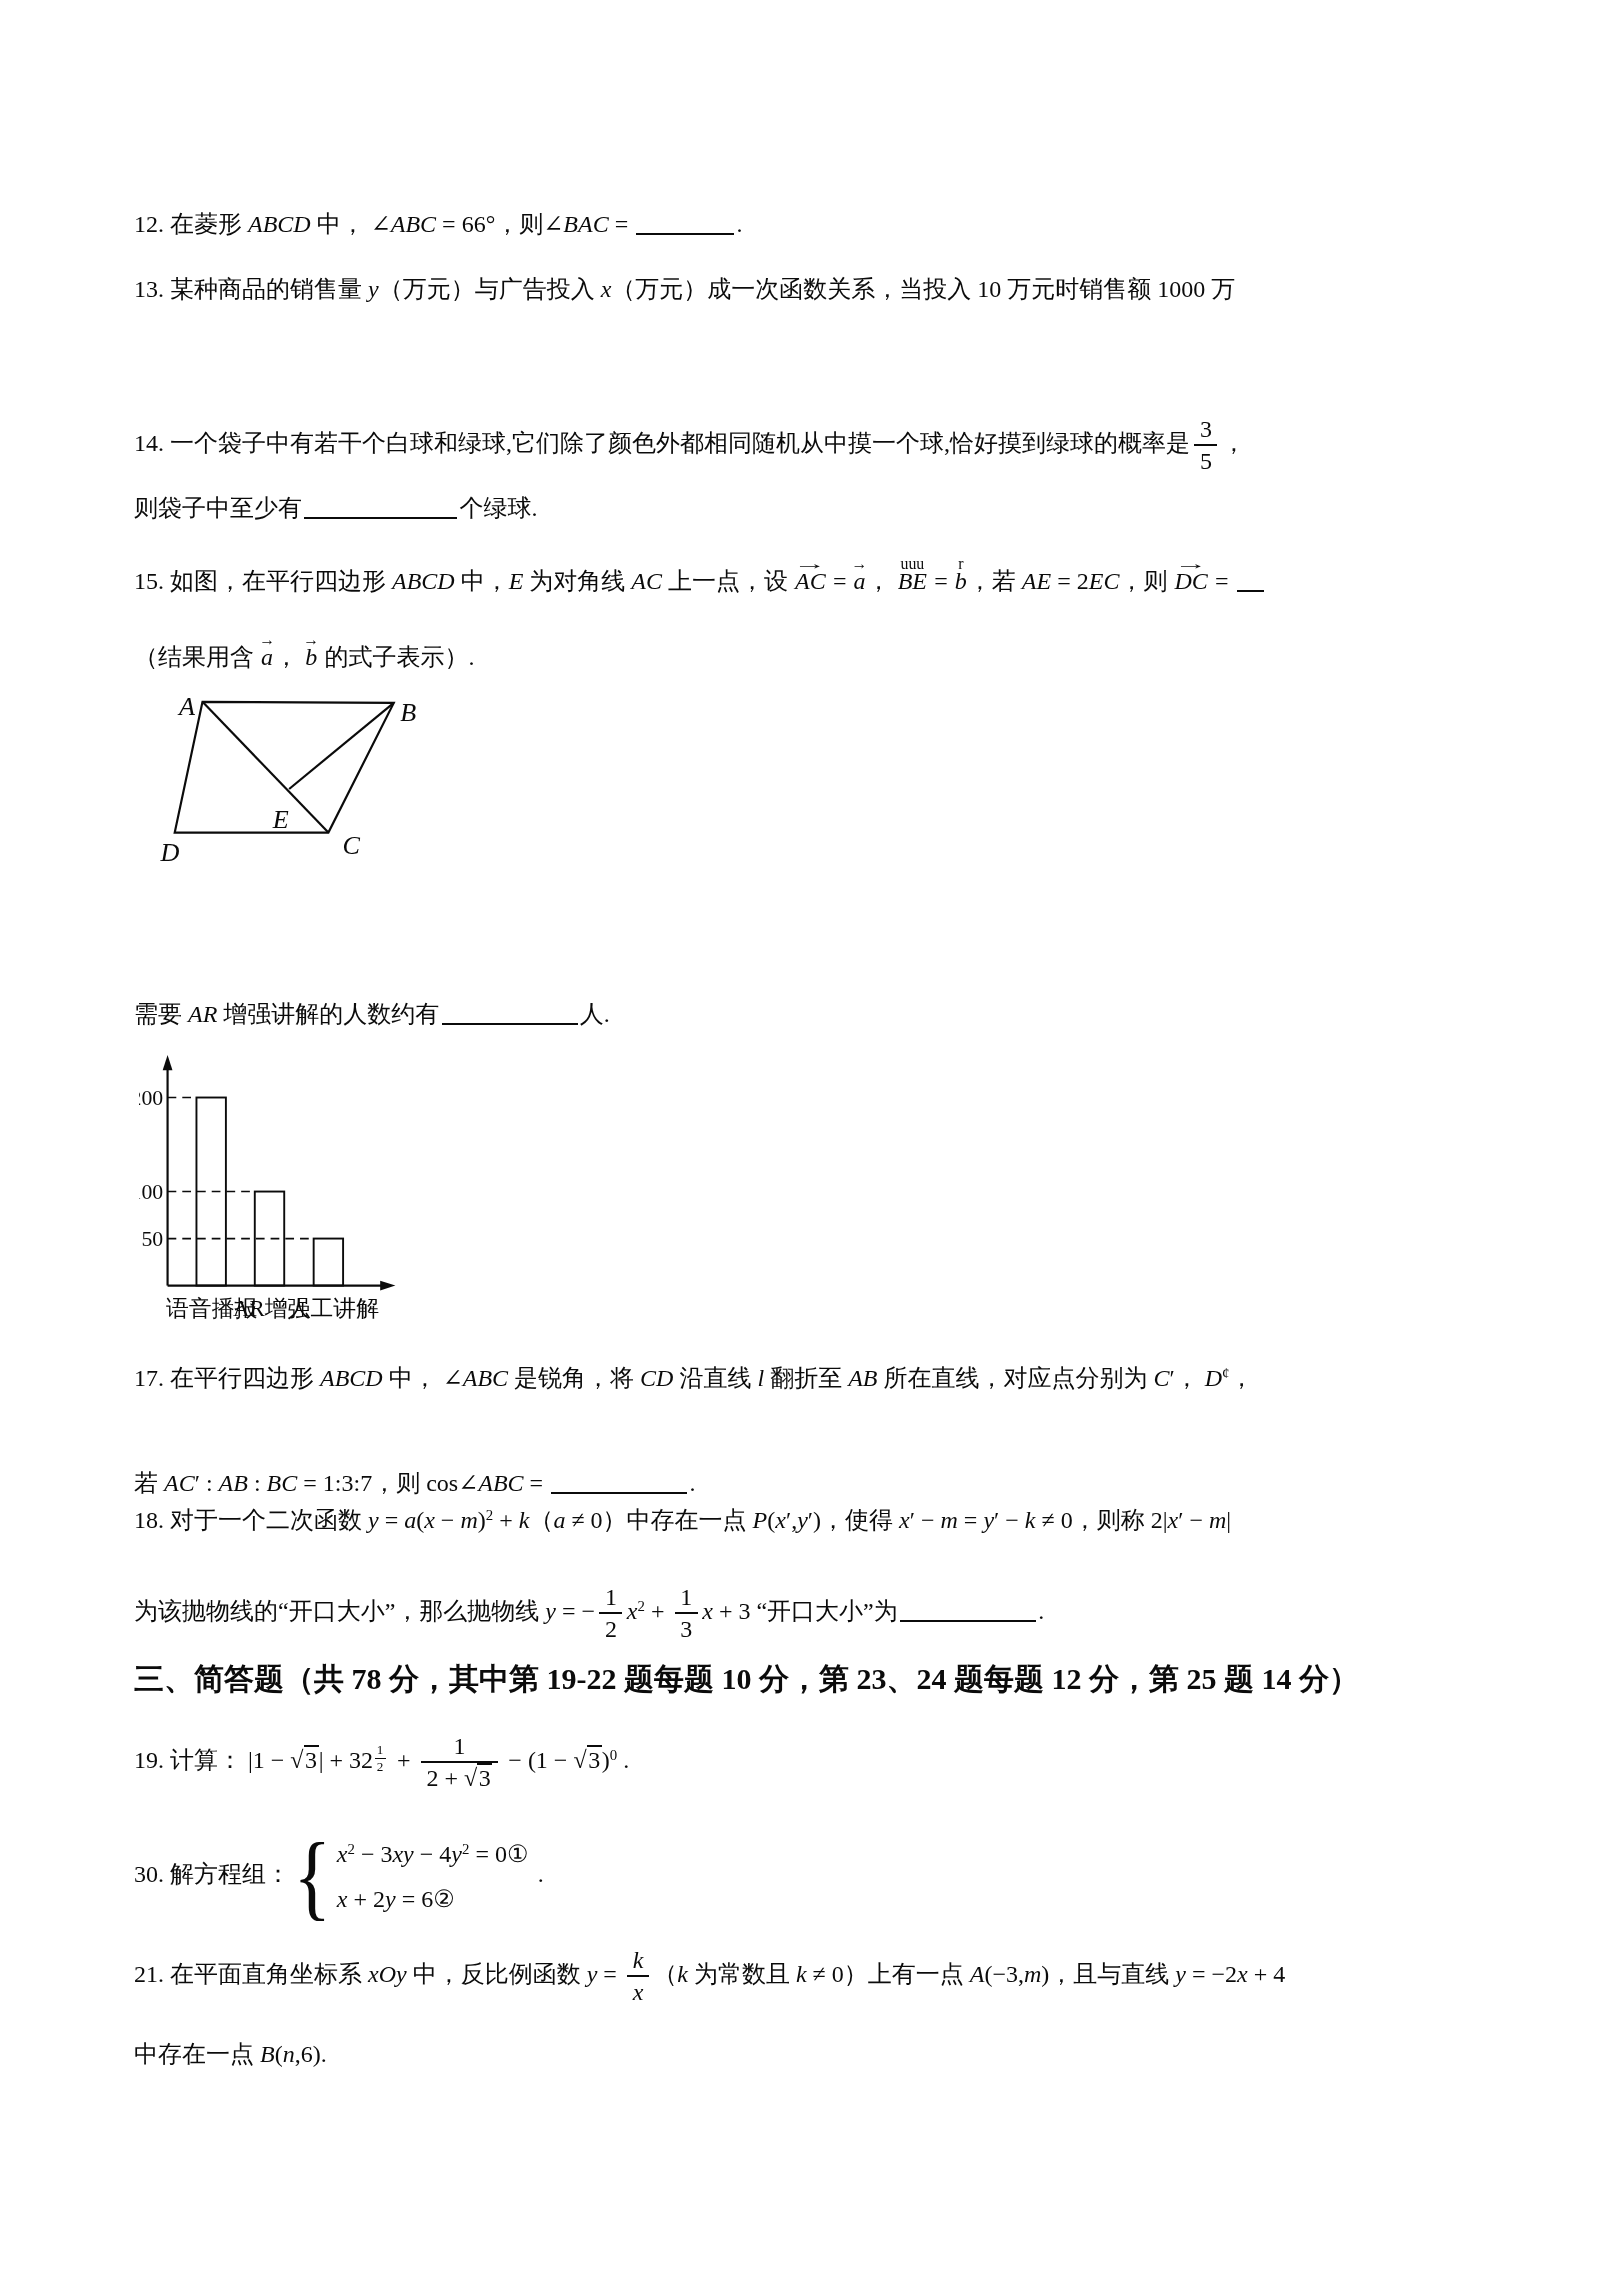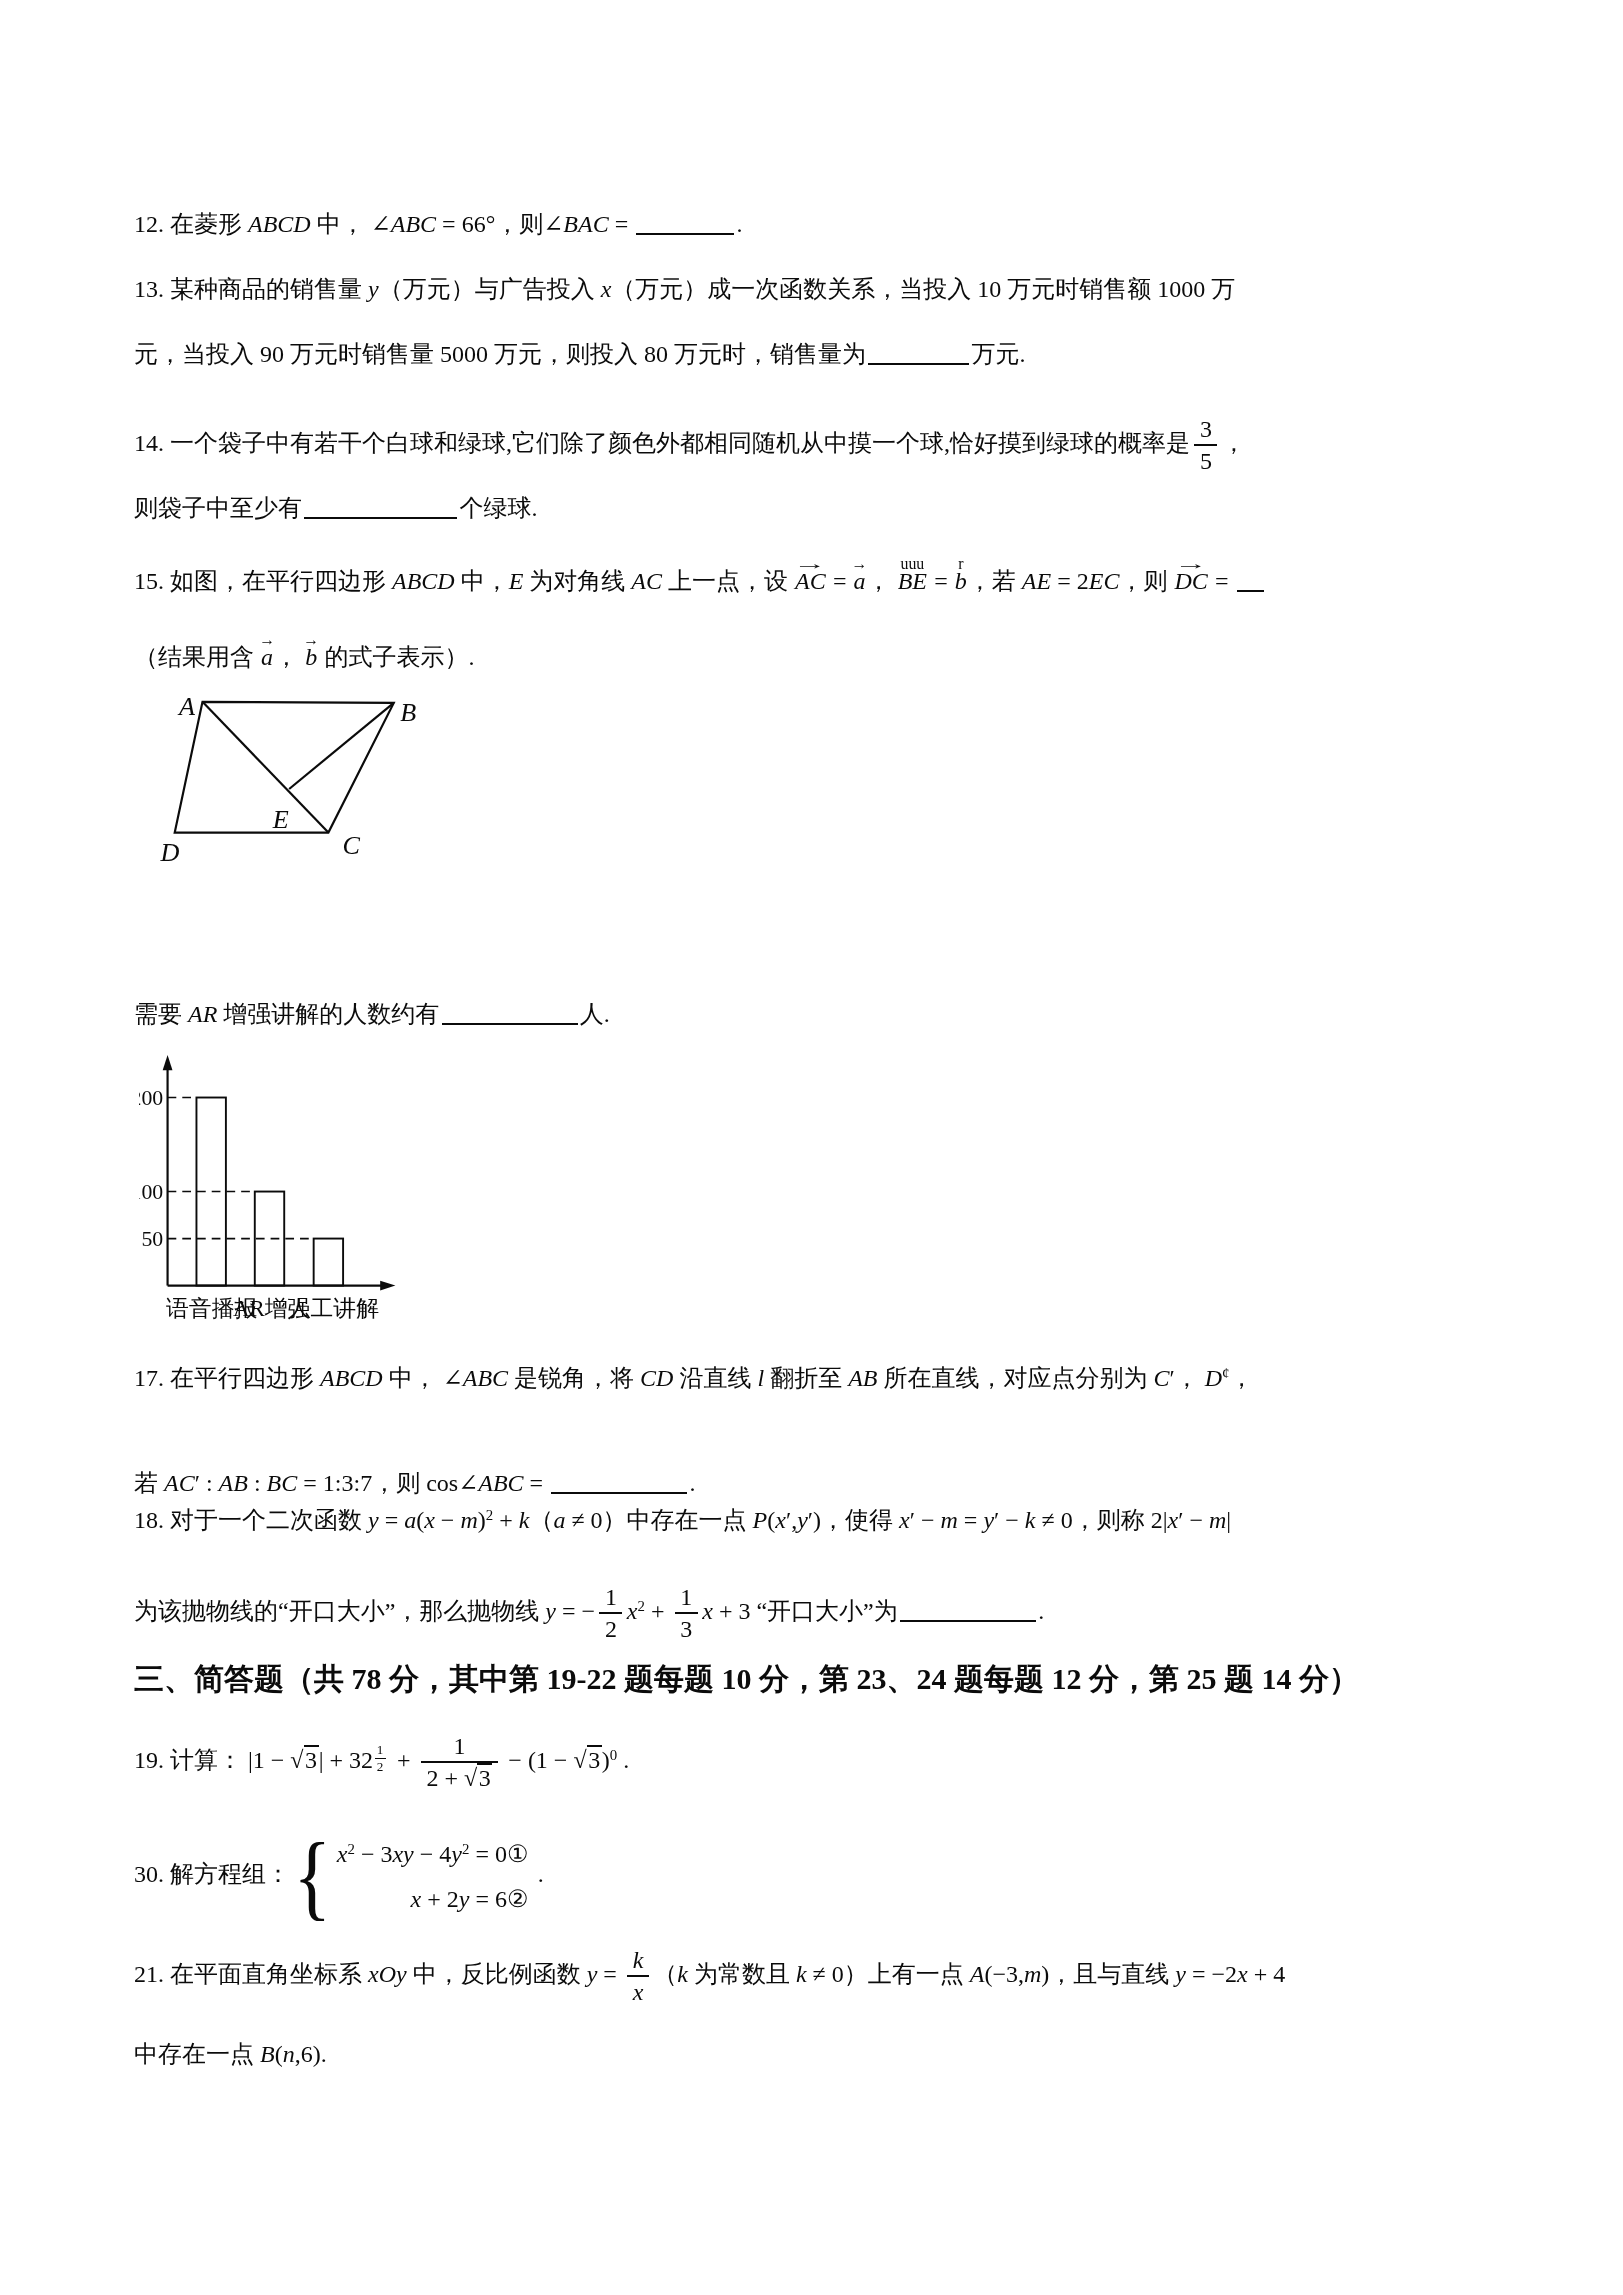--- a/index.html
+++ b/index.html
@@ -20,36 +20,35 @@
   .supfrac .den{border-top:1.6px solid #0b0b0b;padding:1.1px 2.2px 0;}
   .sqrt{white-space:nowrap;}
   .sqrt .sign{font-style:normal;}
   .sqrt .rad{border-top:2.2px solid #0b0b0b;padding:0 1.6px;}
   .vecwrap{position:relative;display:inline-block;margin:0 1.1px;}
   .varrow{position:absolute;left:50%;transform:translateX(-50%);top:-0.62em;font-size:0.66em;
           font-style:normal;line-height:1;letter-spacing:0;}
   .varrow.stretch{transform:translateX(-50%) scaleX(2.1);}
   .cases{display:inline-flex;align-items:center;vertical-align:middle;margin:0 3.3px;}
   .cases .brace{font-size:3.3em;font-weight:400;transform:scaleY(1.2);line-height:0.9;margin-right:5.5px;}
-  .cases .rows{display:inline-flex;flex-direction:column;align-items:flex-end;row-gap:15.3px;}
+  .cases .rows{display:inline-flex;flex-direction:column;align-items:flex-start;row-gap:15.3px;}
   .cases .row{white-space:nowrap;}
   svg text{font-family:"Liberation Serif","DejaVu Serif",serif;fill:#0b0b0b;}
   .figlabel{font-style:italic;font-size:48px;}
   .ticklabel{font-size:40px;}
   .catlabel{font-size:42px;}
 </style>
 </head>
 <body>
 
 <div class="page">
 
   <div class="line" style="top:209px"><span>12. 在菱形 </span><span class="it">ABCD</span><span> 中， ∠</span><span class="it">ABC</span><span> = 66°，则∠</span><span class="it">BAC</span><span> = </span><span class="blank" style="width: 98px;"></span><span>.</span></div>
 
   <div class="line" style="top:274px"><span>13. 某种商品的销售量 </span><span class="it">y</span><span>（万元）与广告投入 </span><span class="it">x</span><span>（万元）成一次函数关系，当投入 10 万元时销售额 1000 万</span></div>
-  <div class="line" style="top:339px"><span>元，当投入 90 万元时销售量 5000 万元，则投入 80 万元时，销售量为</span><span class="blank" style="width: 101px;"></span><span>万元.</span></div>
 
   <div class="line" style="top:417px"><span>14. 一个袋子中有若干个白球和绿球,它们除了颜色外都相同随机从中摸一个球,恰好摸到绿球的概率是</span><span class="frac">
         <span class="num">3</span>
         <span class="den">5</span>
       </span><span>，</span></div>
   <div class="line" style="top:493px"><span>则袋子中至少有</span><span class="blank" style="width: 153px;"></span><span>个绿球.</span></div>
 
   <div class="line" style="top:566px"><span>15. 如图，在平行四边形 </span><span class="it">ABCD</span><span> 中，</span><span class="it">E</span><span> 为对角线 </span><span class="it">AC</span><span> 上一点，设 </span><span class="vecwrap"><span class="varrow stretch">→</span><span class="it">AC</span></span><span> = </span><span class="vecwrap"><span class="varrow">→</span><span class="it">a</span></span><span>， </span><span class="vecwrap"><span class="varrow">uuu</span><span class="it">BE</span></span><span> = </span><span class="vecwrap"><span class="varrow">r</span><span class="it">b</span></span><span>，若 </span><span class="it">AE</span><span> = 2</span><span class="it">EC</span><span>，则 </span><span class="vecwrap"><span class="varrow stretch">→</span><span class="it">DC</span></span><span> = </span><span class="blank" style="width: 27px;"></span></div>
   <div class="line" style="top:642px"><span>（结果用含 </span><span class="vecwrap"><span class="varrow">→</span><span class="it">a</span></span><span>， </span><span class="vecwrap"><span class="varrow">→</span><span class="it">b</span></span><span> 的式子表示）.</span></div>
 

